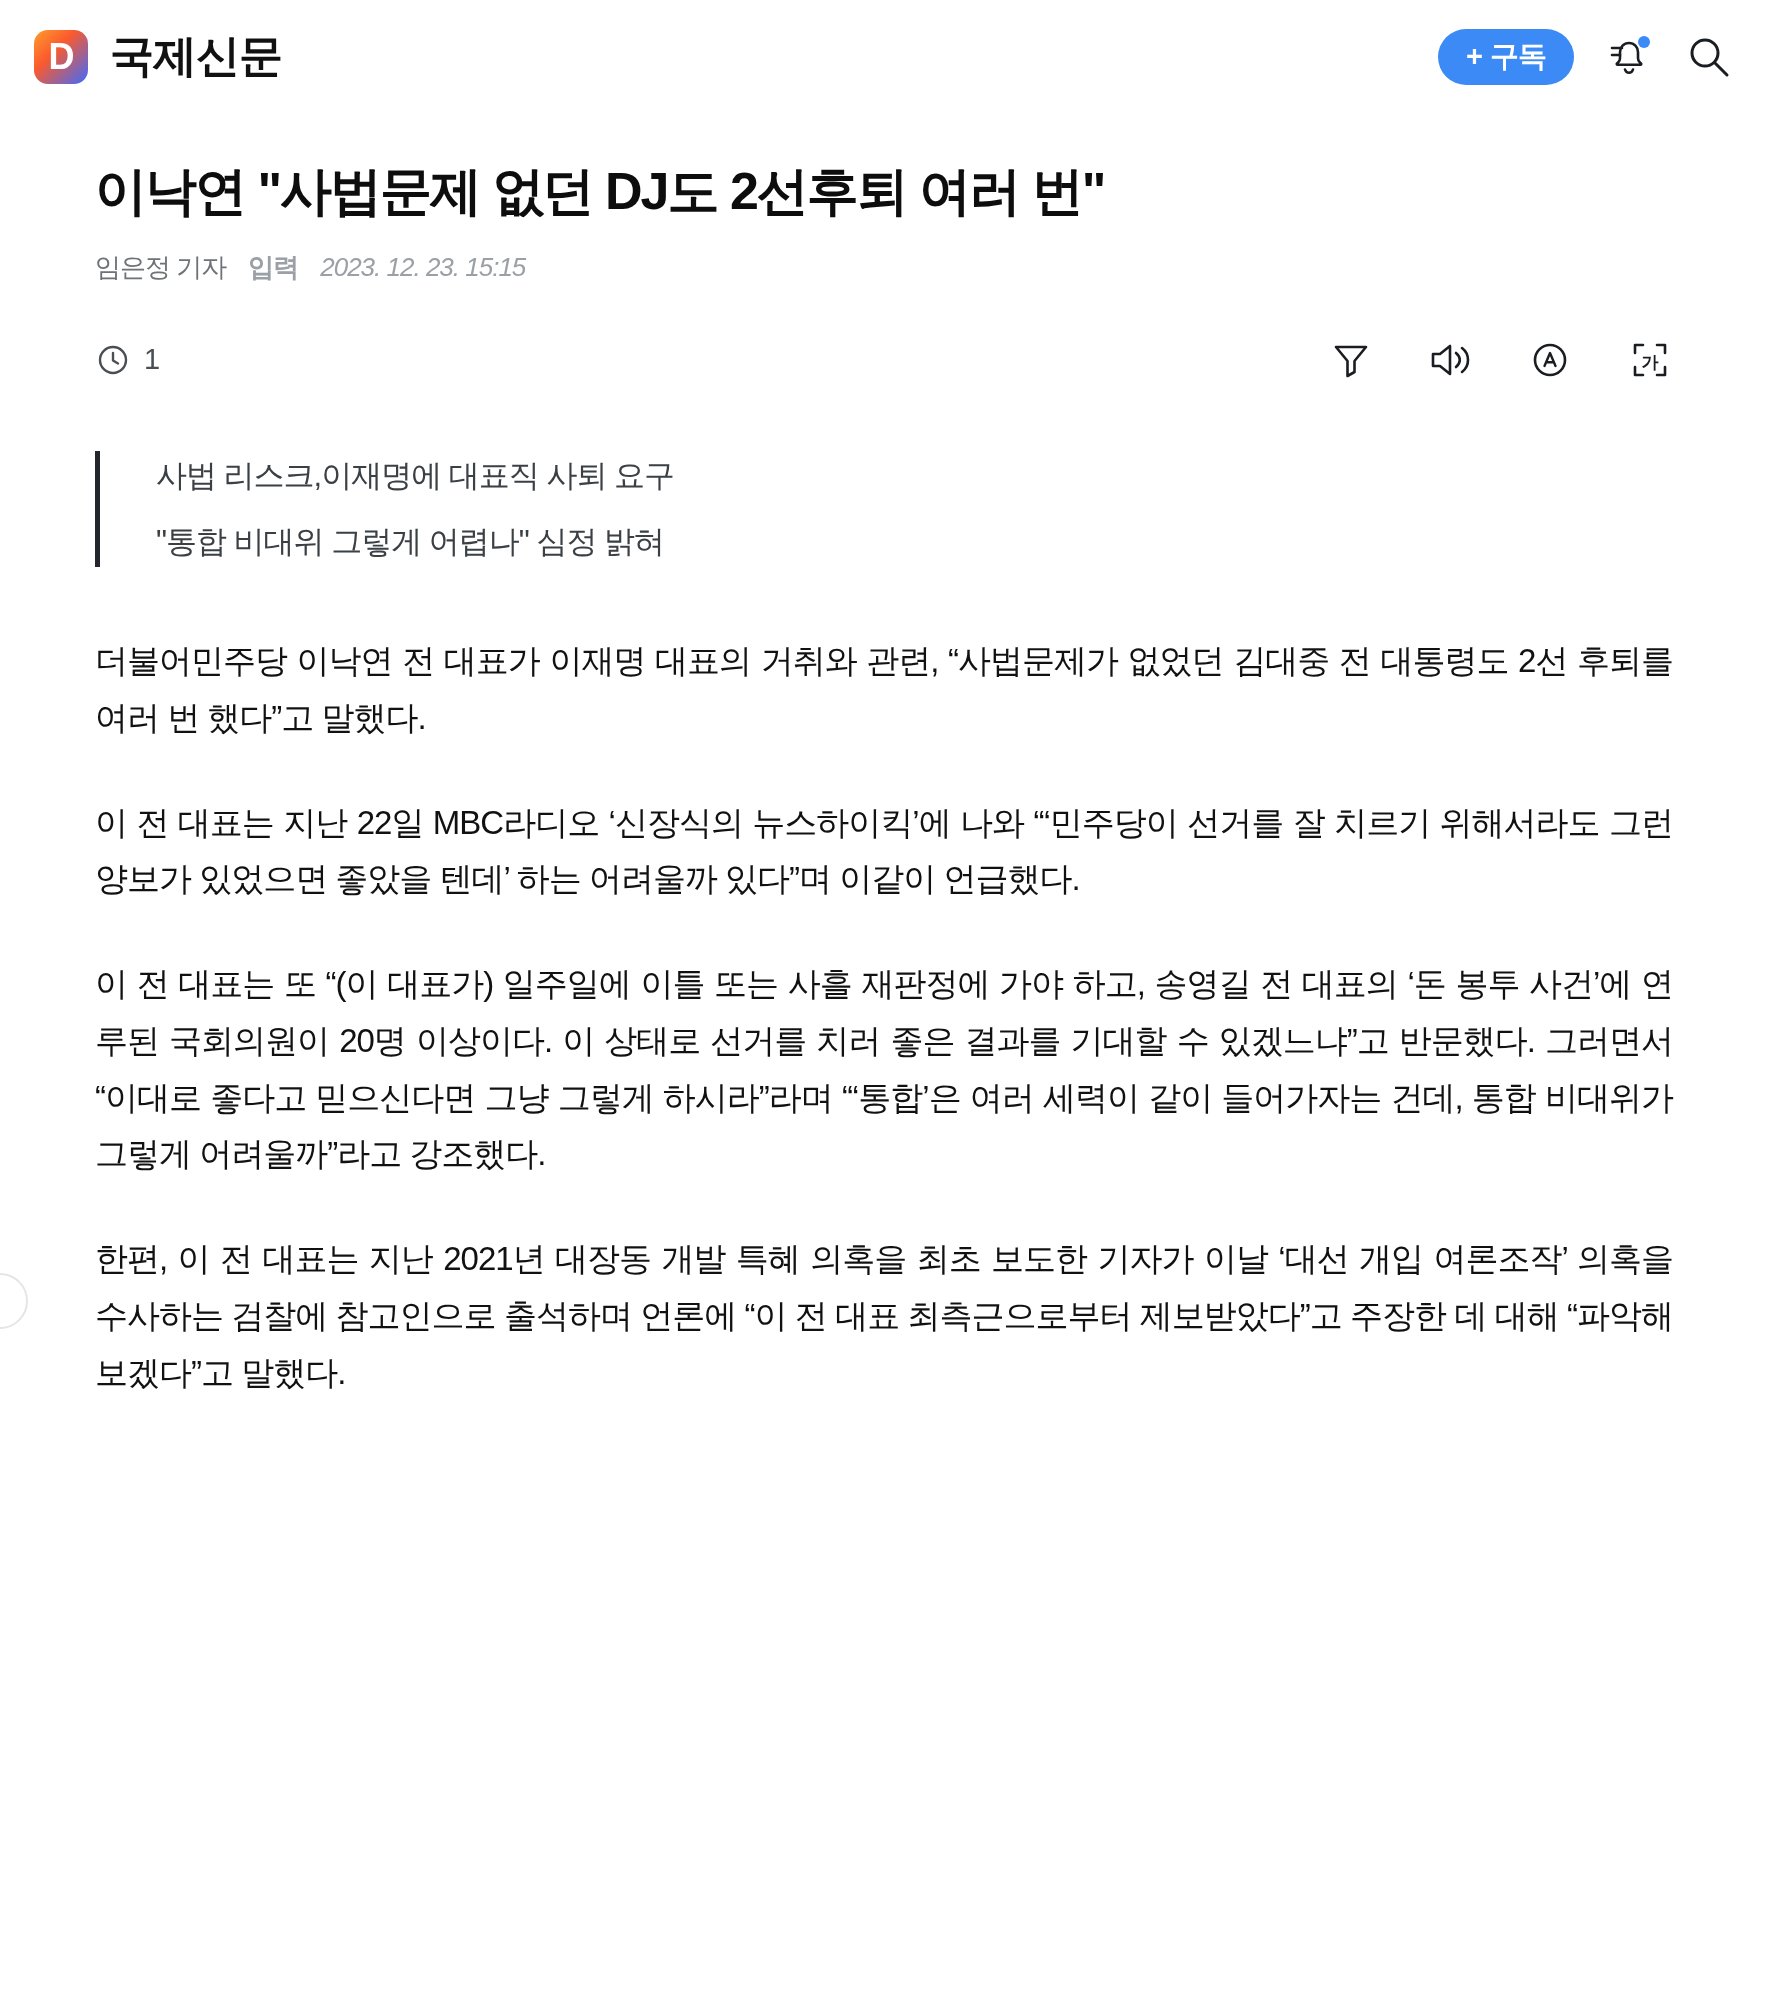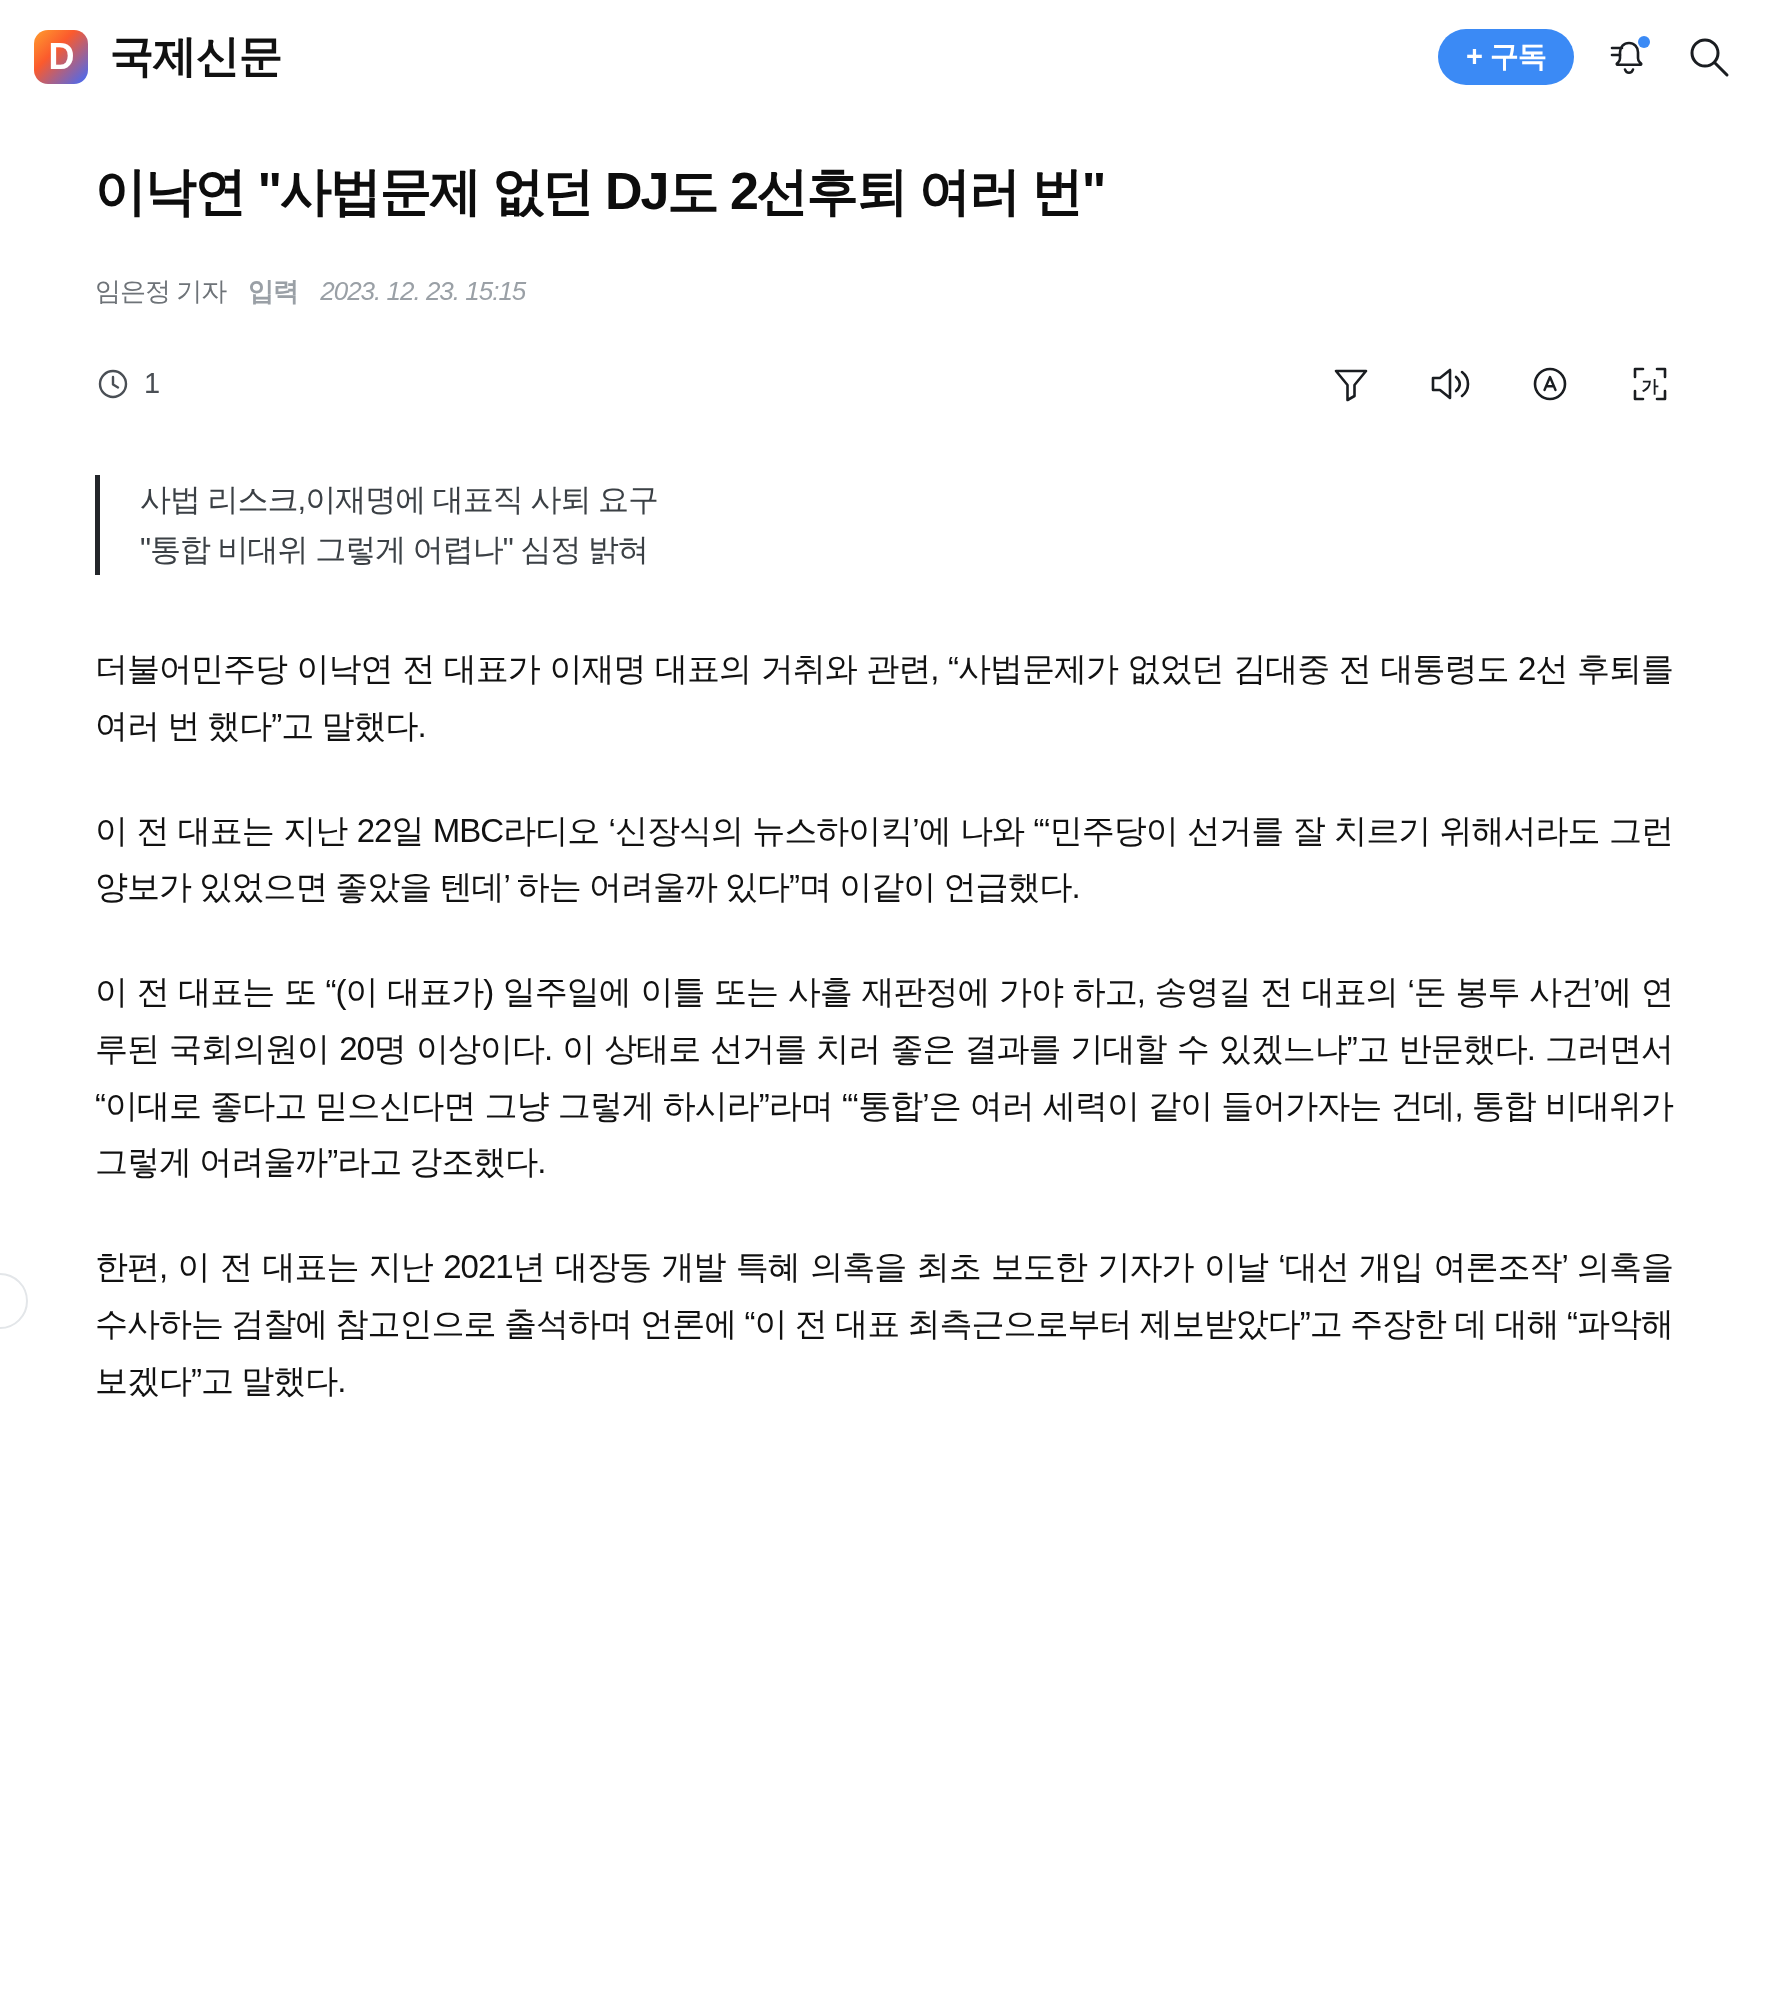--- a/index.html
+++ b/index.html
@@ -131,21 +131,21 @@
   }
   .headline {
     font-size: 52px;
     font-weight: bold;
     letter-spacing: -2px;
     line-height: 1.3;
     margin: 45px 0 0 0;
     color: #0d0d0d;
   }
   .byline {
-    margin-top: 48px;
+    margin-top: 24px;
     font-size: 26px;
     color: #888d92;
     letter-spacing: -1px;
     display: flex;
     align-items: center;
     gap: 22px;
   }
   .byline .reporter { color: #6e7378; }
   .byline .label { color: #9aa0a6; font-weight: bold; }
   .byline .datetime { color: #9aa0a6; font-style: italic; }
@@ -169,21 +169,21 @@
     align-items: center;
     gap: 54px;
   }
 
   .summary {
     margin-top: 56px;
     border-left: 5px solid #23262a;
     padding-left: 40px;
   }
   .summary p {
-    margin: 0;
+    margin: 16px;
     font-size: 31px;
     line-height: 1.62;
     color: #3b4045;
     letter-spacing: -1px;
   }
 
   .body {
     margin-top: 66px;
   }
   .body p {

